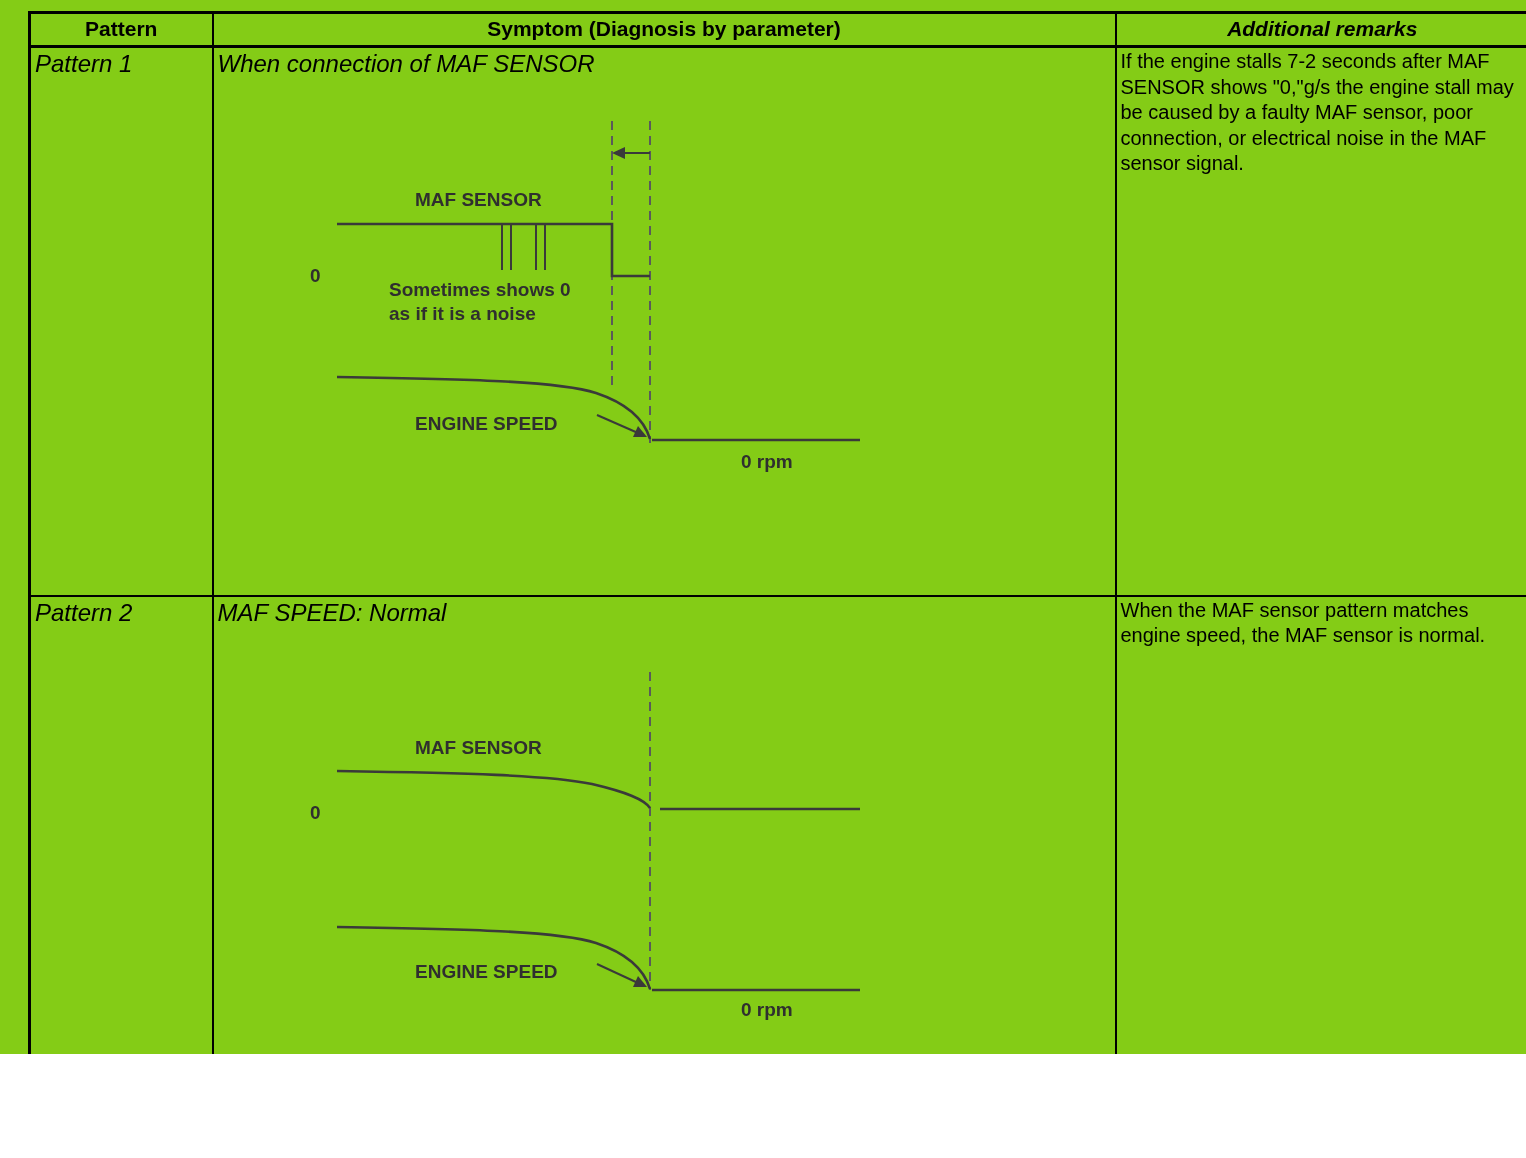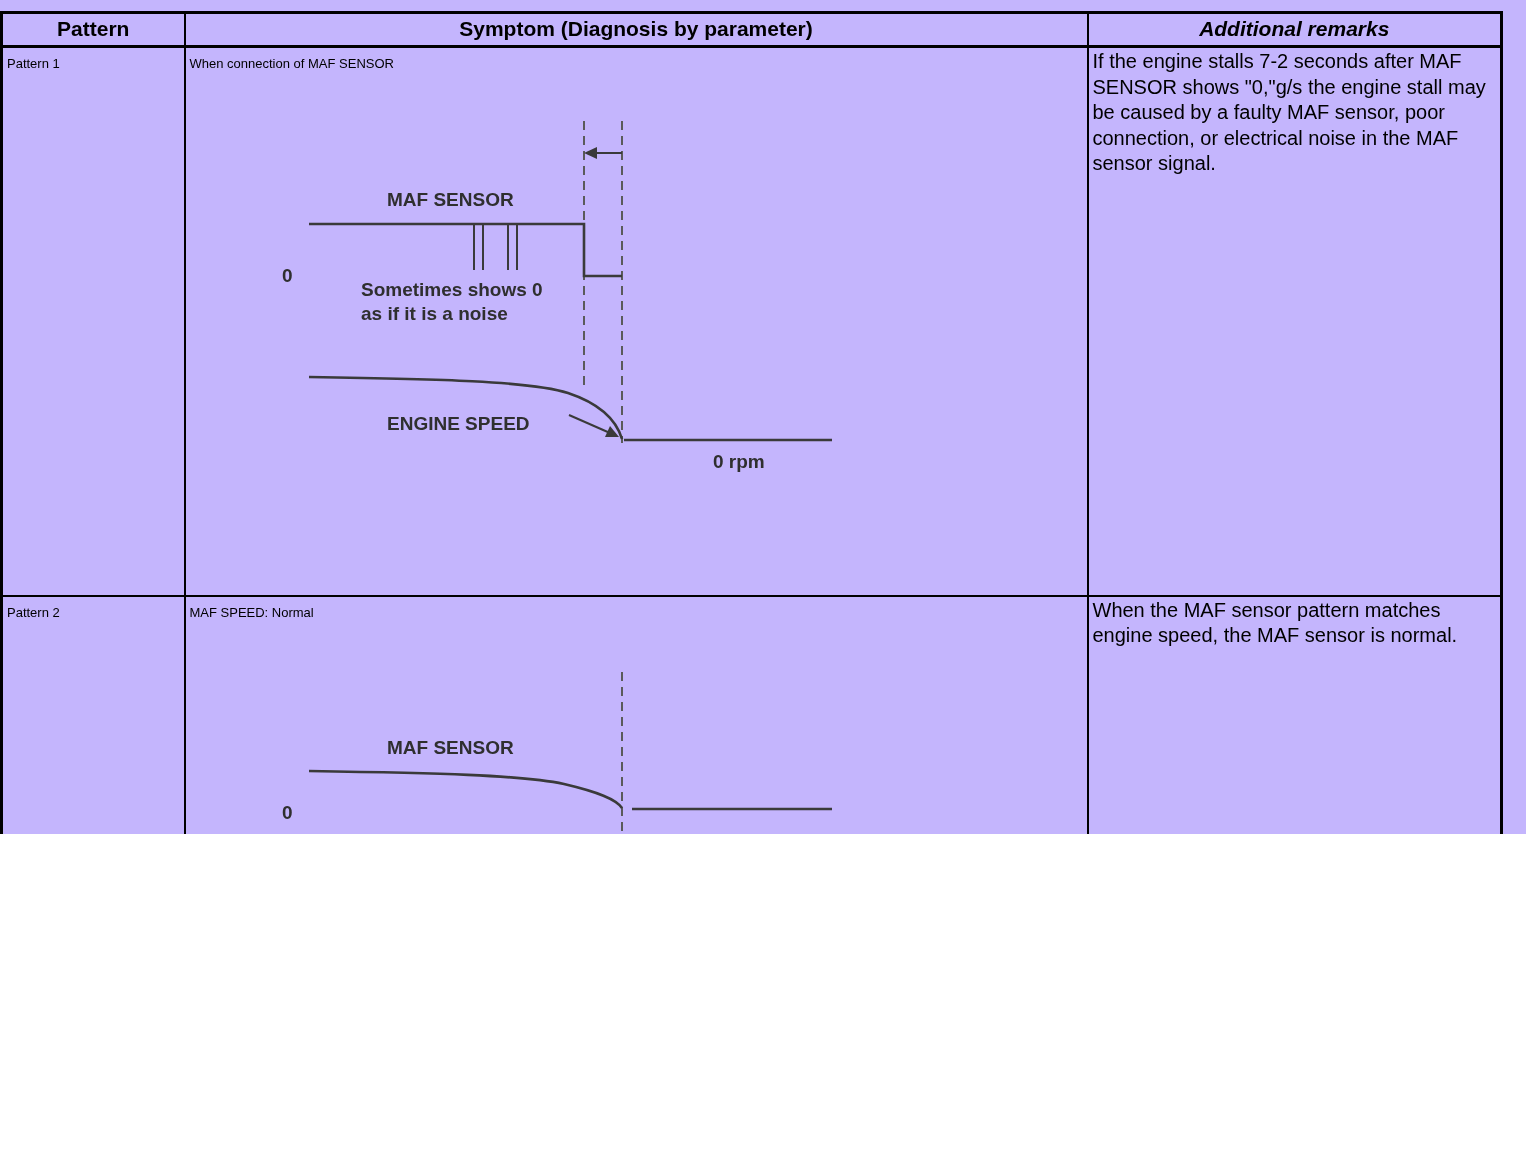--- a/index.html
+++ b/index.html
@@ -4,24 +4,24 @@
 <style>
   html, body {
     margin: 0;
     padding: 0;
     background: #ffffff;
     font-family: "Liberation Sans", sans-serif;
     color: #000000;
   }
   .page {
     width: 1526px;
-    height: 834px;
+    height: 1054px;
     box-sizing: border-box;
-    padding: 11px 0;
-    background: #c4b5fd;
+    padding: 11px 28px;
+    background: #84cc16;
   }
   table.diag-table {
     width: 1500px;
     border-collapse: collapse;
     table-layout: fixed;
     border: 3px solid #000;
   }
   table.diag-table th,
   table.diag-table td {
     border: 2px solid #000;
@@ -42,21 +42,22 @@
   td {
     font-size: 20px;
     line-height: 1.28;
   }
   tr.row-1 td { height: 549px; }
   tr.row-2 td { height: 545px; }
   .symptom-cell {
     position: relative;
   }
   .symptom-title, .pattern-label {
-    font-size: 13px;
+    font-size: 24px;
+    font-style: italic;
   }
   .remarks-text {
     font-size: 20px;
     line-height: 1.27;
   }
   svg.diagram {
     position: absolute;
     left: 0;
     top: 0;
     pointer-events: none;

